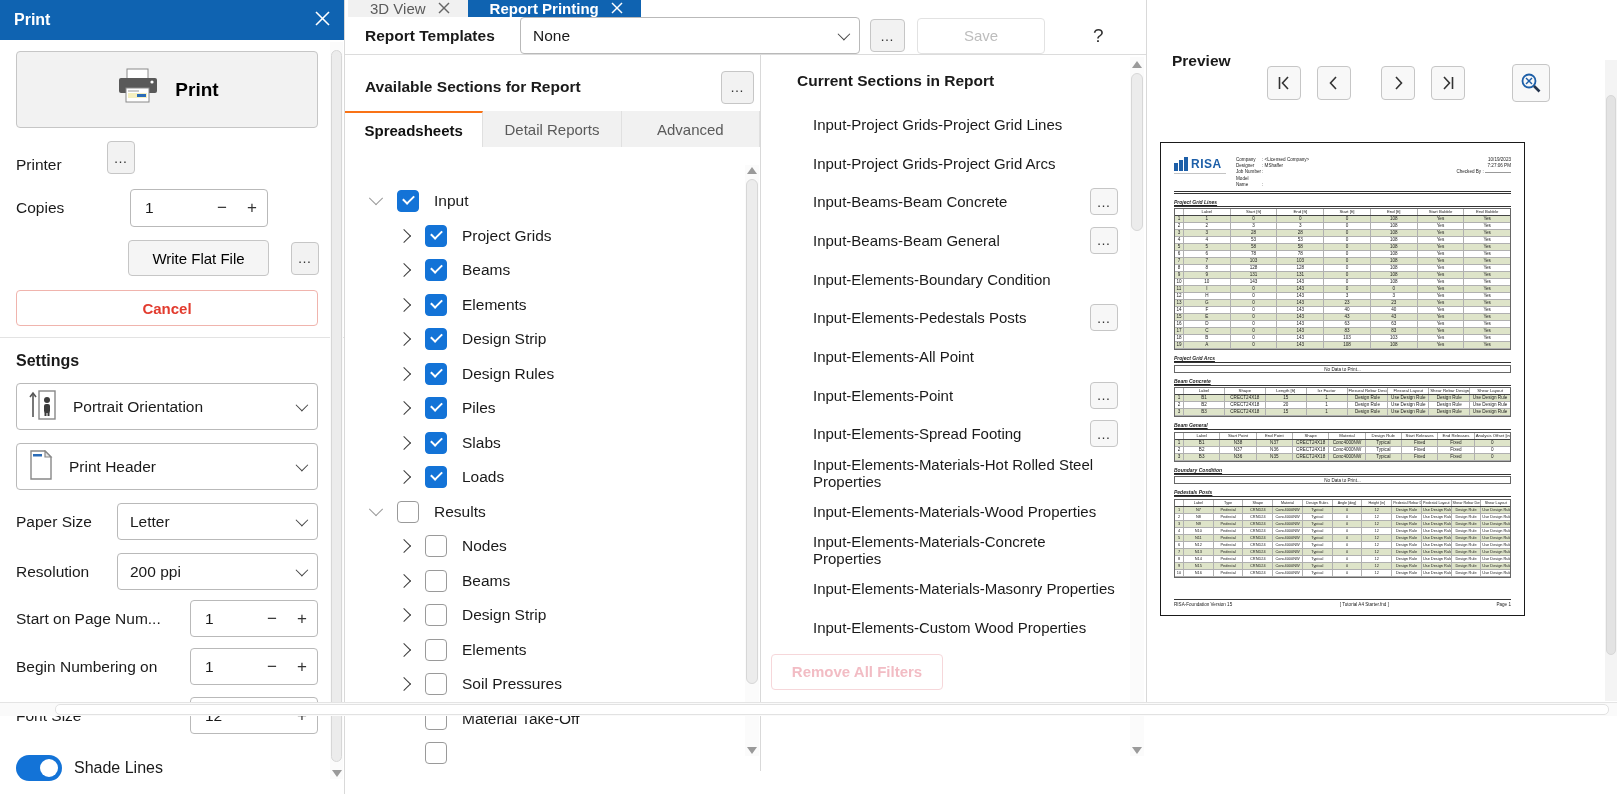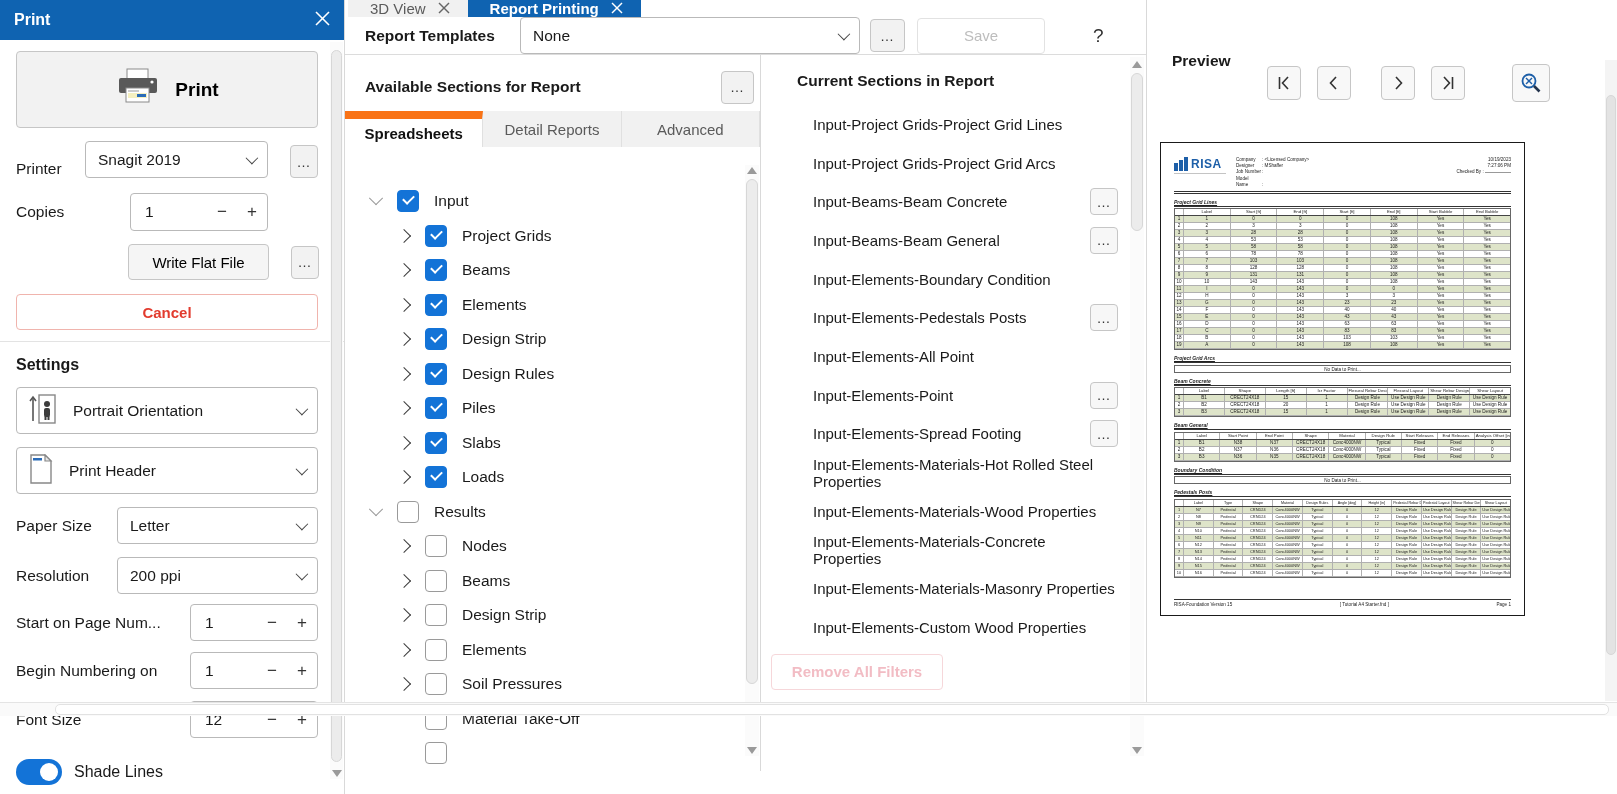--- a/index.html
+++ b/index.html
@@ -74,21 +74,21 @@
   .save { margin-left:12px; width:128px; height:36px; color:#bdbdbd; border-color:#e2e2e2; background:#fff; }
   .help { margin-left:48px; font-size:19px; color:#333; }
   .cols { flex:1; display:flex; position:relative; }
   .avail { position:relative; width:416px; border-right:1px solid #d9d9d9; overflow:hidden; }
   .avail-head { display:flex; align-items:center; padding:14px 6px 0 20px; height:50px; }
   .avail-head .h { font-size:15.5px; font-weight:bold; }
   .avail-head .dots { margin-left:auto; width:33px; height:33px; }
   .subtabs { display:flex; margin-top:6px; height:36px; }
   .stab { display:flex; align-items:center; justify-content:center; font-size:15px; color:#5a5a5a;
     background:#f1f1f1; border-right:1px solid #e0e0e0; flex:1; }
-  .stab.active { background:#fff; color:#111; font-weight:bold; border-top:8px solid #f97316; }
+  .stab.active { background:#fff; color:#111; font-weight:bold; border-top:2px solid #f97316; }
   .tree { padding-top:37px; }
   .titem { display:flex; align-items:center; height:34.5px; padding-left:26px; }
   .chev { width:10px; height:10px; border-right:1.6px solid #3a3a3a; border-top:1.6px solid #3a3a3a;
     transform:rotate(45deg); flex:0 0 auto; margin-right:16px; }
   .chev.expanded { transform:rotate(135deg) translate(-2px,2px); border-color:#9a9a9a; }
   .chev.leaf { visibility:hidden; }
   .chev.indent { margin-left:28px; }
   .cb { width:22px; height:22px; border:1px solid #9a9a9a; border-radius:4px; background:#fff;
     margin-right:15px; flex:0 0 auto; position:relative; }
   .cb.on { background:#1373d7; border-color:#1373d7; }
@@ -185,24 +185,20 @@
             <rect x="13" y="25" width="19" height="5" fill="#f5f0c0"></rect>
             <rect x="22" y="26" width="9" height="3" fill="#2b6cb8"></rect>
             <line x1="13" y1="23" x2="24" y2="23" stroke="#999" stroke-width="1"></line>
           </svg>
         </span>
         <span>Print</span>
       </button>
 
       <div class="row r-printer">
         <span class="lab">Printer</span>
-        <div class="combo">
-          <span>Snagit 2019</span>
-          <span class="cv"></span>
-        </div>
         <button class="dots">
             <span>…</span>
           </button>
       </div>
 
       <div class="row r-copies">
         <span class="lab">Copies</span>
         <div class="spin">
           <span class="val">1</span>
           <span class="sbtn">−</span>

